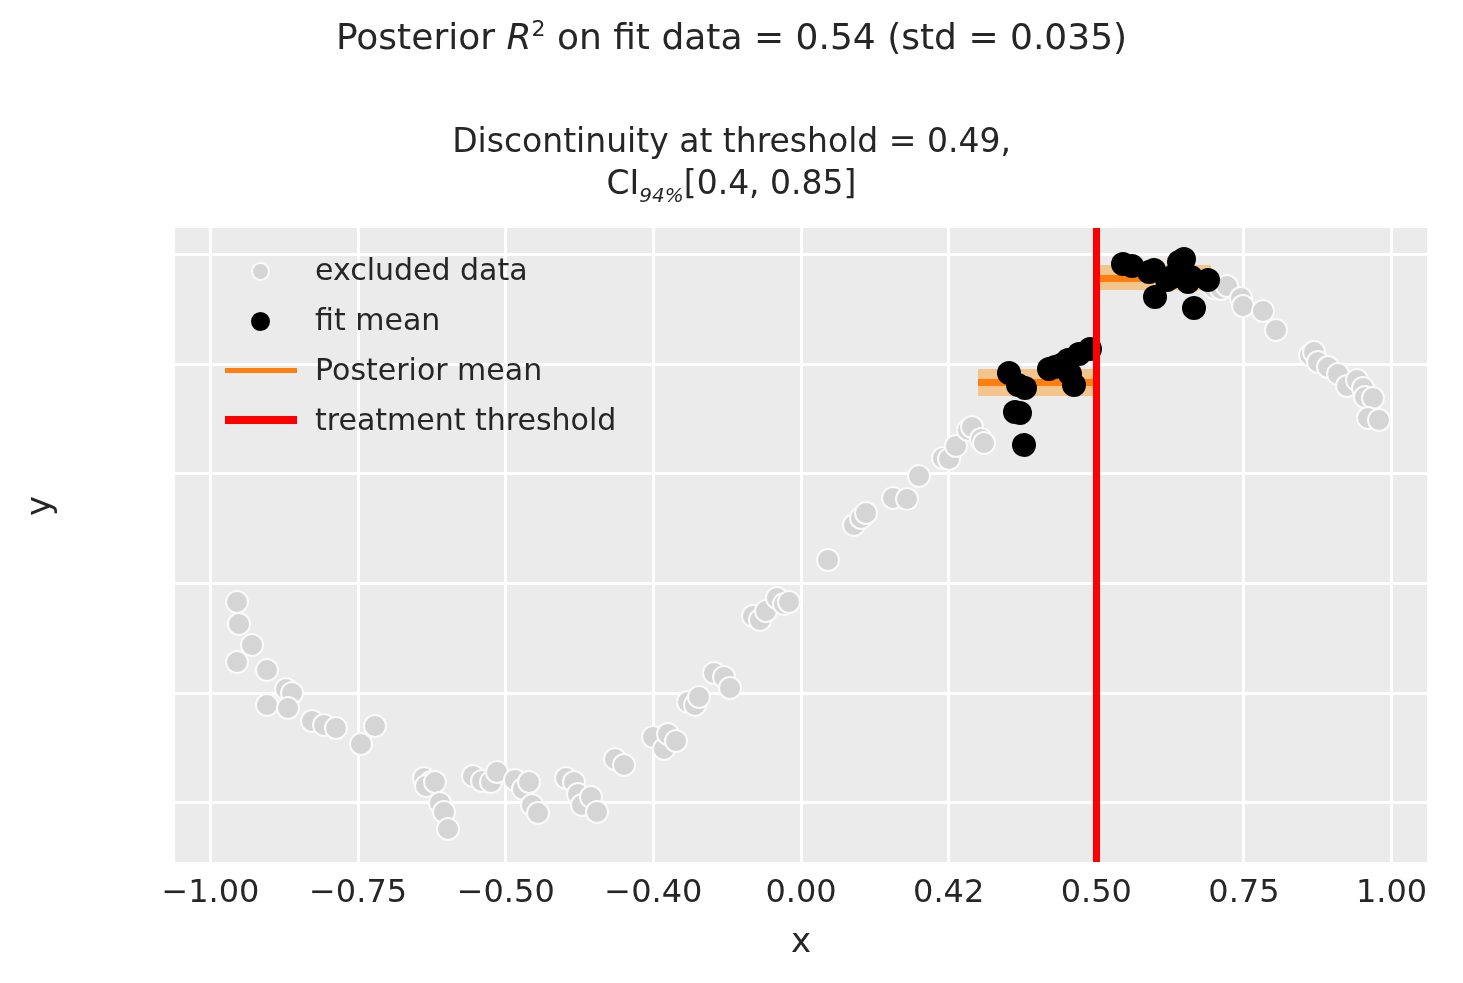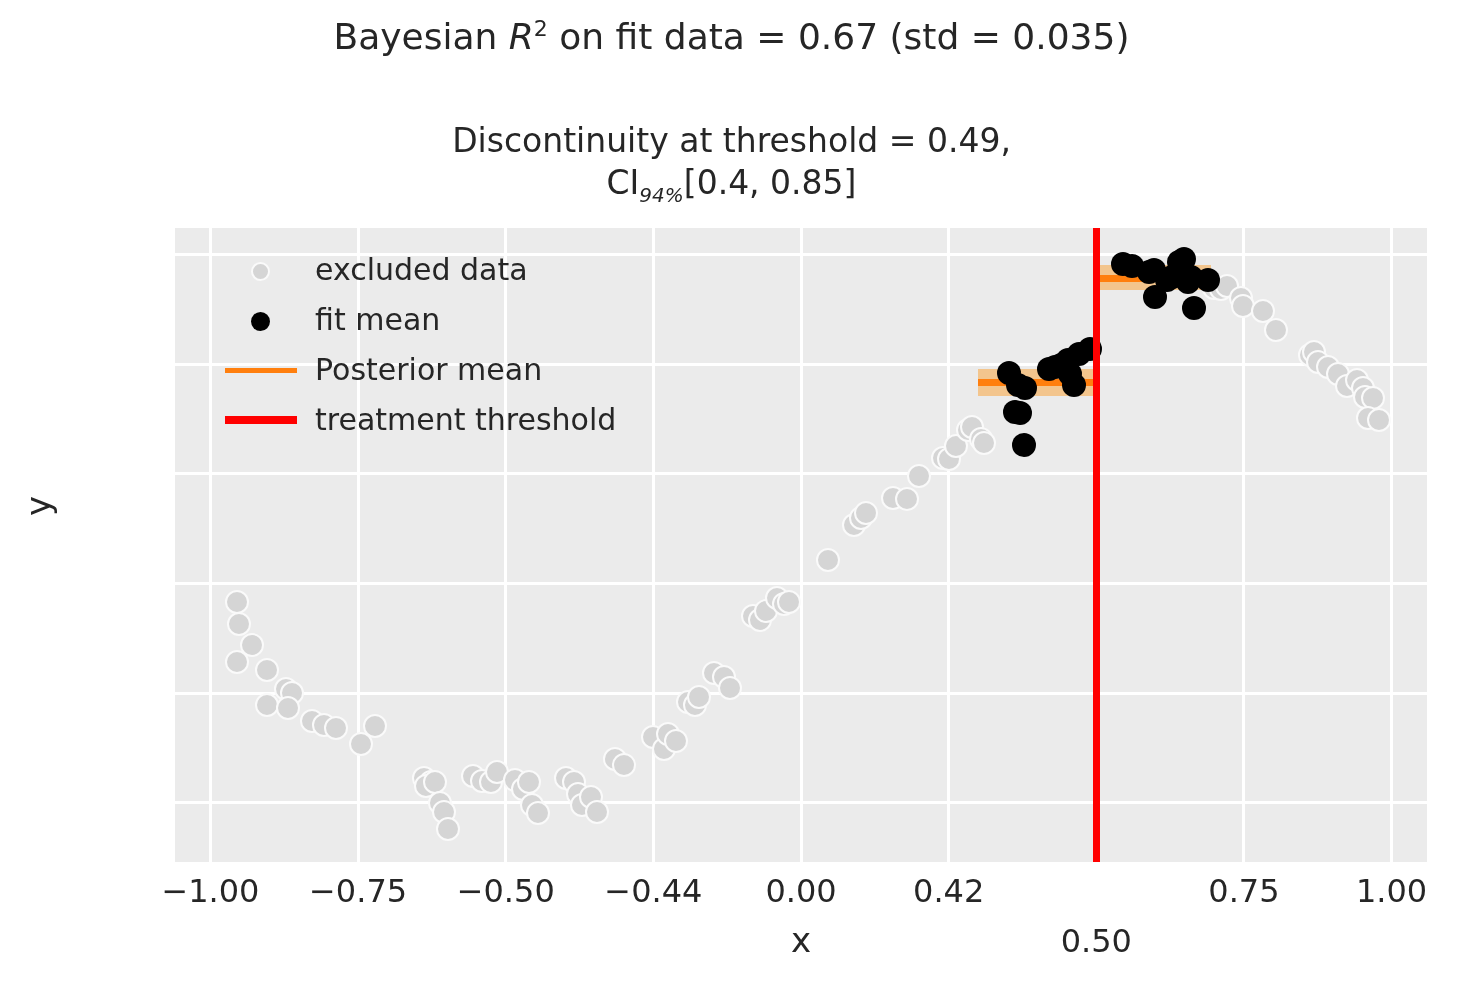--- a/index.html
+++ b/index.html
@@ -56,21 +56,21 @@
   .xlabel{position:absolute;left:175px;top:920px;width:1252px;text-align:center;font-size:34px;color:#262626;}
   .ylabel{position:absolute;left:18px;top:516px;font-size:34px;color:#262626;
           transform:rotate(-90deg);transform-origin:left top;white-space:nowrap;}
 </style>
 </head>
 <body>
 
 <div id="fig">
 
   <div class="suptitle">
-    <span>Bayesian </span><span class="ital">R</span><span class="sup">2</span><span> on fit data = 0.67 (std = 0.035)</span>
+    <span>Posterior </span><span class="ital">R</span><span class="sup">2</span><span> on fit data = 0.54 (std = 0.035)</span>
   </div>
 
   <div class="axtitle">
     <div>Discontinuity at threshold = 0.49,</div>
     <div><span class="ital">CI</span><span class="sub">94%</span><span>[0.4, 0.85]</span></div>
   </div>
 
   <div id="plot">
     <div id="grid-layer">
         <div class="gridv" style="left: 33.934px;"></div>
@@ -244,23 +244,23 @@
           <div class="lglabel">treatment threshold</div>
         </div>
       </div>
   </div>
 
   <div id="yticks"></div>
   <div id="xticks">
       <div class="xtick" style="left: 130.434px; width: 160px; top: 872px;">−1.00</div>
       <div class="xtick" style="left: 278.075px; width: 160px; top: 872px;">−0.75</div>
       <div class="xtick" style="left: 425.717px; width: 160px; top: 872px;">−0.50</div>
-      <div class="xtick" style="left: 573.358px; width: 160px; top: 872px;">−0.44</div>
+      <div class="xtick" style="left: 573.358px; width: 160px; top: 872px;">−0.40</div>
       <div class="xtick" style="left: 721px; width: 160px; top: 872px;">0.00</div>
       <div class="xtick" style="left: 868.642px; width: 160px; top: 872px;">0.42</div>
-      <div class="xtick" style="left: 1016.28px; width: 160px; top: 922px;">0.50</div>
+      <div class="xtick" style="left: 1016.28px; width: 160px; top: 872px;">0.50</div>
       <div class="xtick" style="left: 1163.92px; width: 160px; top: 872px;">0.75</div>
       <div class="xtick" style="left: 1311.57px; width: 160px; top: 872px;">1.00</div>
     </div>
 
   <div class="xlabel">x</div>
   <div class="ylabel">y</div>
 </div>
 
 </body></html>

